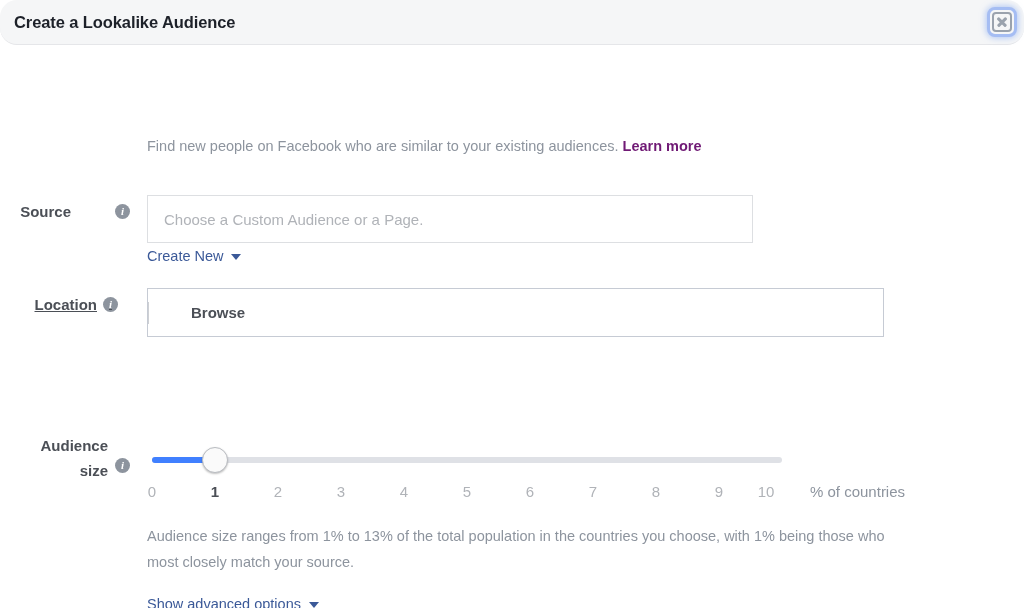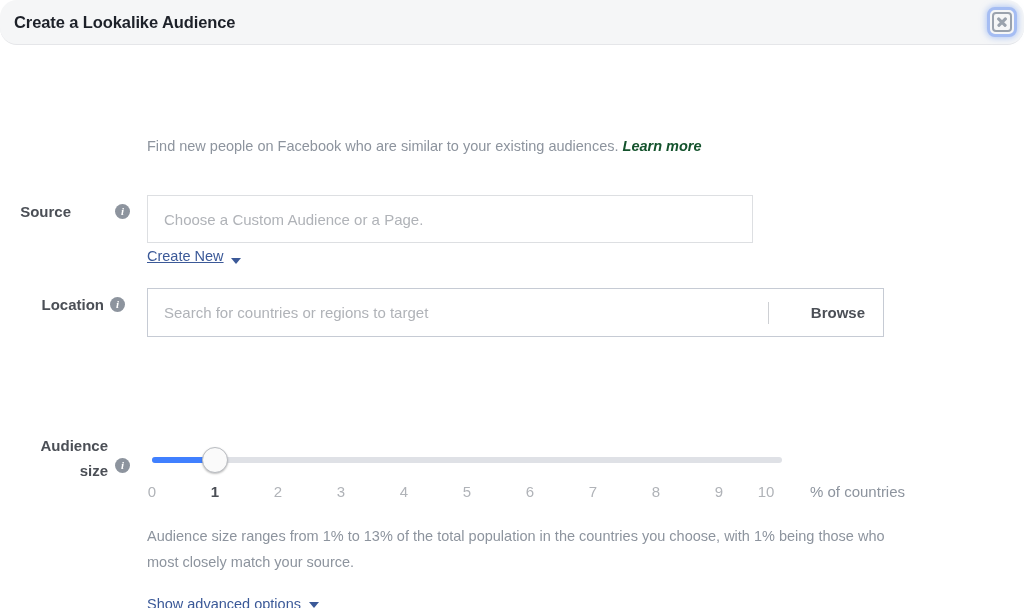--- a/index.html
+++ b/index.html
@@ -82,25 +82,24 @@
 
   .intro-row {
     position: absolute;
     left: 147px;
     top: 93px;
     font-size: 14.5px;
     color: #8d949e;
     white-space: nowrap;
   }
   .intro-row .learn-more {
-    color: #14532d;
+    color: #701a75;
     text-decoration: none;
     font-weight: bold;
     cursor: pointer;
-    font-style: italic;
   }
 
   
   .field-label {
     position: absolute;
     width: 116px;
     text-align: right;
     font-size: 15px;
     font-weight: bold;
     color: #4b4f56;
@@ -148,35 +147,34 @@
 
   .create-new-link {
     position: absolute;
     left: 147px;
     top: 203px;
     font-size: 14.5px;
     color: #3b5998;
     font-weight: normal;
     cursor: pointer;
     display: flex;
-    align-items: flex-end;
+    align-items: center;
     gap: 7px;
-    text-decoration: underline;
   }
   .caret-down {
     width: 0; height: 0;
     border-left: 5px solid transparent;
     border-right: 5px solid transparent;
     border-top: 6px solid #3b5998;
     display: inline-block;
     margin-top: 2px;
   }
 
   
-  .location-label { left: 9px; top: 250px; height: 18px; }
+  .location-label { left: 2px; top: 250px; height: 18px; text-decoration: underline; }
 
   .location-box {
     position: absolute;
     left: 147px;
     top: 243px;
     width: 737px;
     height: 49px;
     border: 1px solid #c6cbd4;
     background: #ffffff;
     display: flex;
@@ -345,21 +343,20 @@
   <div class="create-new-link">
     <span>Create New</span>
     <span class="caret-down"></span>
   </div>
 
   <div class="field-label location-label">
     <span>Location</span>
     <span class="info-icon">i</span>
   </div>
   <div class="location-box">
-    <input class="location-input" type="text" placeholder="Search for countries or regions to target" style="">
     <div class="browse-divider"></div>
     <div class="browse-button">Browse</div>
   </div>
 
   <div class="audience-label">
     <span class="lines-wrap">
       <span>Audience</span><br>
       <span>size</span>
     </span>
     <span class="info-icon">i</span>

